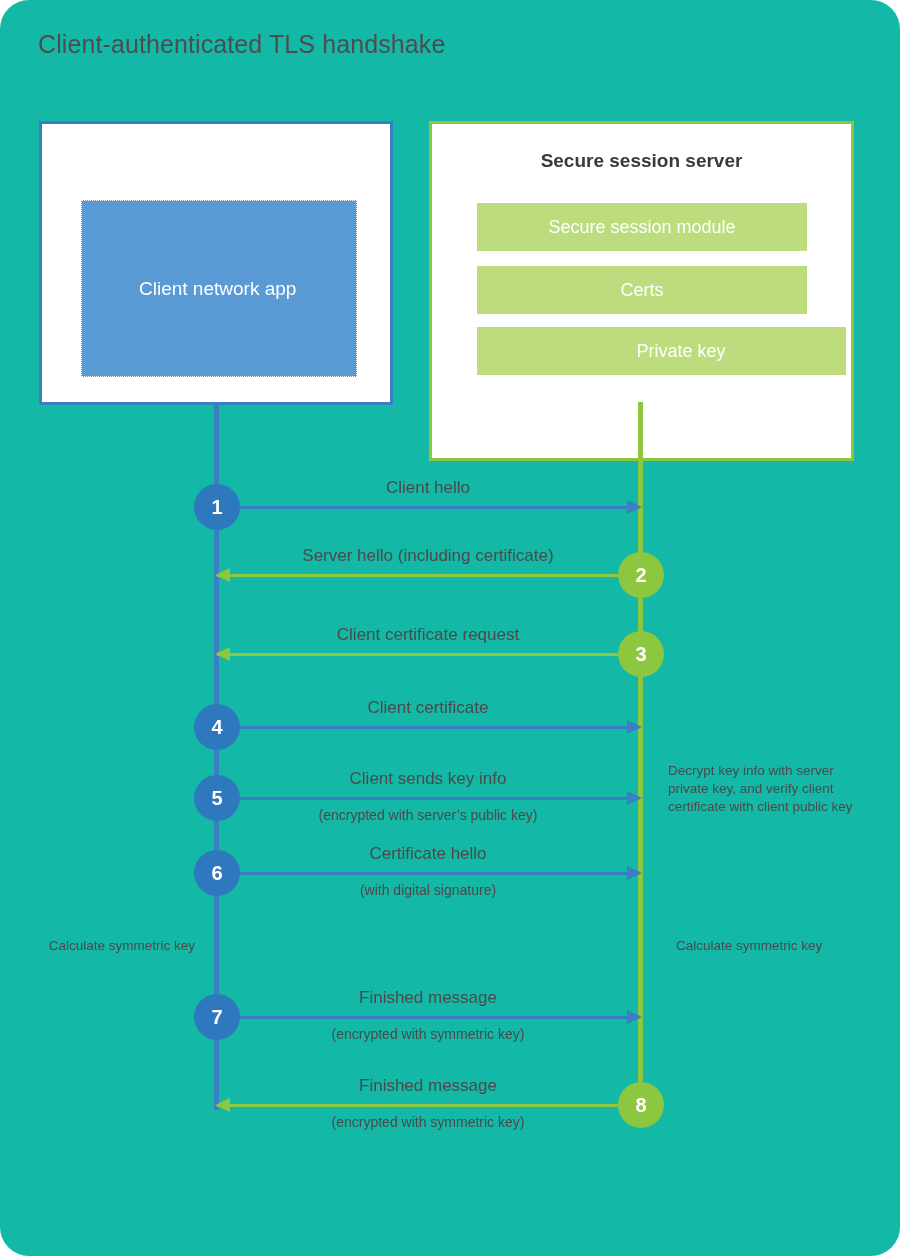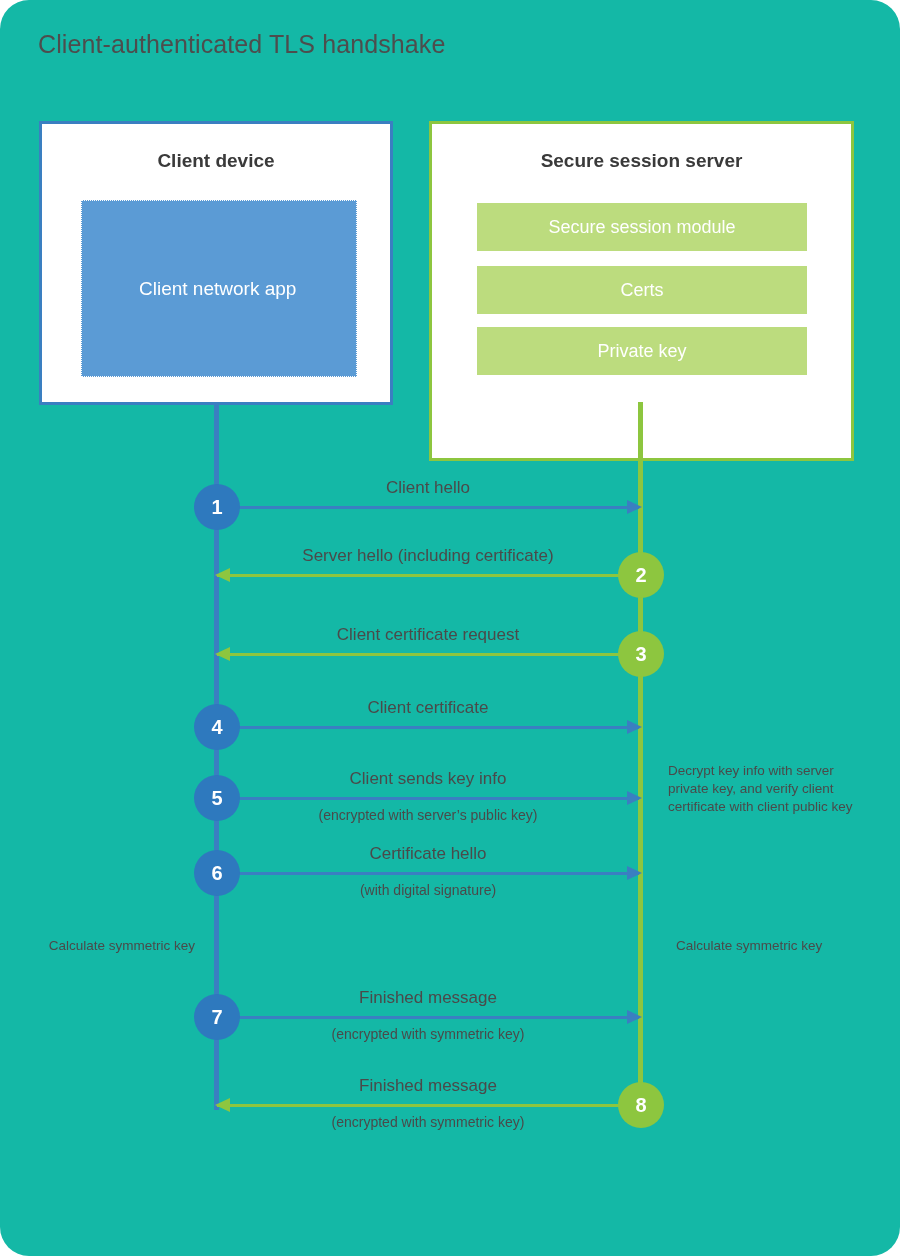--- a/index.html
+++ b/index.html
@@ -93,21 +93,21 @@
     height: 48px;
     background: #bcdc7e;
     display: flex;
     align-items: center;
     justify-content: center;
     color: #ffffff;
     font-size: 18px;
   }
   #server-bar-0 { top: 79px; }
   #server-bar-1 { top: 142px; }
-  #server-bar-2 { top: 203px; }
+  #server-bar-2 { top: 203px; padding-left: 39px; }
 
   
   .lifeline {
     position: absolute;
     width: 5px;
   }
   #client-lifeline {
     left: 214px;
     top: 402px;
     height: 708px;
@@ -228,21 +228,20 @@
   }
 </style>
 </head>
 <body>
 
 <div id="page">
 
   <div id="page-title">Client-authenticated TLS handshake</div>
 
   <div class="party-box" id="client-box">
-    <div class="party-title">Client device</div>
     <div id="client-app-block">
       <div id="client-app-label">Client network app</div>
     </div>
   </div>
 
   <div class="party-box" id="server-box">
     <div class="party-title">Secure session server</div>
     <div class="server-bar" id="server-bar-0">Secure session module</div>
     <div class="server-bar" id="server-bar-1">Certs</div>
     <div class="server-bar" id="server-bar-2">Private key</div>

